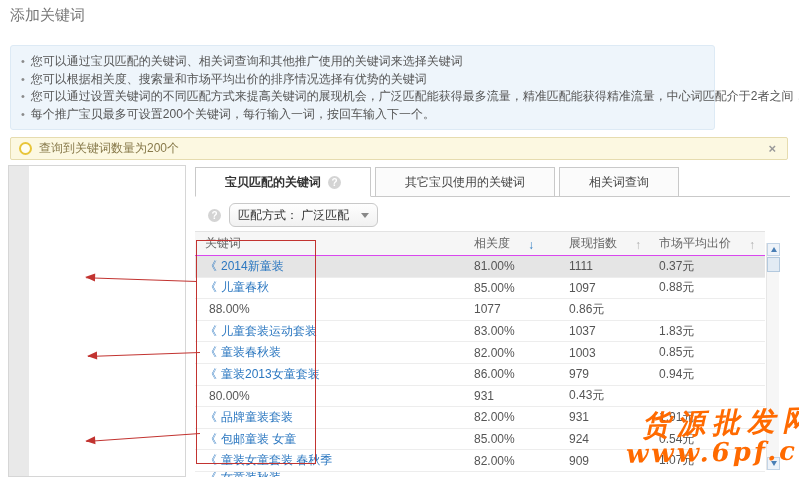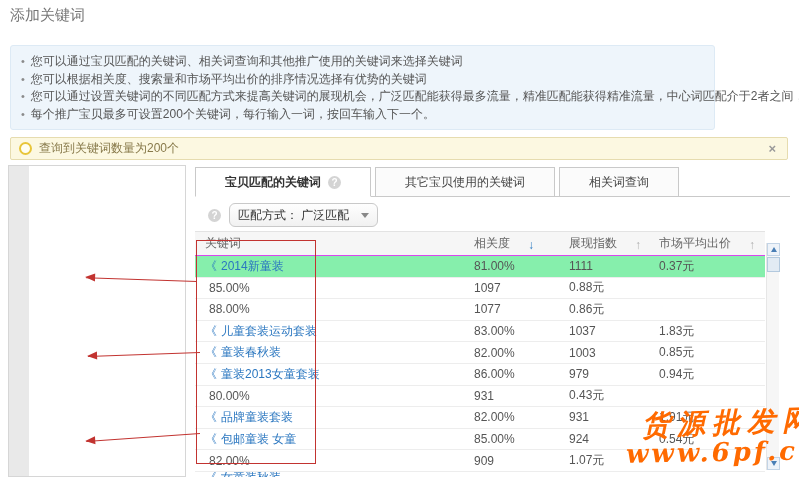--- a/index.html
+++ b/index.html
@@ -50,21 +50,21 @@
   
   .kw-table{width:570px;font-size:12px;}
   .t-head{display:grid;grid-template-columns:265px 95px 90px 1fr;height:23px;align-items:center;
     background:#f6f6f6;border-top:1px solid #e3e3e3;border-bottom:1px solid #d946ef;color:#666;}
   .t-head .c1{padding-left:10px;}
   .t-head .c{padding-left:14px;display:flex;align-items:flex-end;gap:18px;cursor:pointer;}
   .sort-desc{color:#2e7cc3;font-weight:bold;}
   .sort-asc{color:#b0b0b0;}
   .t-row{display:grid;grid-template-columns:265px 95px 90px 1fr;height:21.6px;box-sizing:border-box;
     align-items:center;border-bottom:1px solid #ededed;color:#555;background:#fff;}
-  .t-row.hl{background:#86efac;}
+  .t-row.hl{background:#e5e5e5;}
   .t-row .c1{padding-left:10px;white-space:nowrap;overflow:hidden;}
   .t-row .c{padding-left:14px;}
   .kw-link{color:#2b77c0;text-decoration:none;cursor:pointer;white-space:nowrap;}
   .kw-link .pfx{margin-right:5px;letter-spacing:-1px;}
   .t-row.partial{height:11px;overflow:hidden;border-bottom:none;}
 
   
   .vscroll{position:absolute;left:766px;top:243px;width:13px;height:227px;background:#f6f6f6;
     border-left:1px solid #e6e6e6;box-sizing:border-box;z-index:8;}
   .sbtn{position:absolute;left:0;width:13px;height:13px;background:#eef3f9;border:1px solid #c3d4e6;
@@ -156,20 +156,21 @@
           </div>
       </div>
 
       <div class="t-row hl">
         <div class="c1"><a class="kw-link"><span class="pfx">《</span><span>2014新童装</span></a></div>
         <div class="c">81.00%</div>
         <div class="c">1111</div>
         <div class="c">0.37元</div>
       </div>
       <div class="t-row">
+        <div class="c1"><a class="kw-link"><span class="pfx">《</span><span>儿童春秋</span></a></div>
         <div class="c">85.00%</div>
         <div class="c">1097</div>
         <div class="c">0.88元</div>
       </div>
       <div class="t-row">
         <div class="c">88.00%</div>
         <div class="c">1077</div>
         <div class="c">0.86元</div>
       </div>
       <div class="t-row">
@@ -201,20 +202,21 @@
         <div class="c">931</div>
         <div class="c">1.91元</div>
       </div>
       <div class="t-row">
         <div class="c1"><a class="kw-link"><span class="pfx">《</span><span>包邮童装 女童</span></a></div>
         <div class="c">85.00%</div>
         <div class="c">924</div>
         <div class="c">0.54元</div>
       </div>
       <div class="t-row">
+        <div class="c1"><a class="kw-link"><span class="pfx">《</span><span>童装女童套装 春秋季</span></a></div>
         <div class="c">82.00%</div>
         <div class="c">909</div>
         <div class="c">1.07元</div>
       </div>
       <div class="t-row partial">
         <div class="c1"><a class="kw-link"><span class="pfx">《</span><span>女童装秋装</span></a></div>
         <div class="c"></div>
           <div class="c"></div>
           <div class="c"></div>
       </div>

